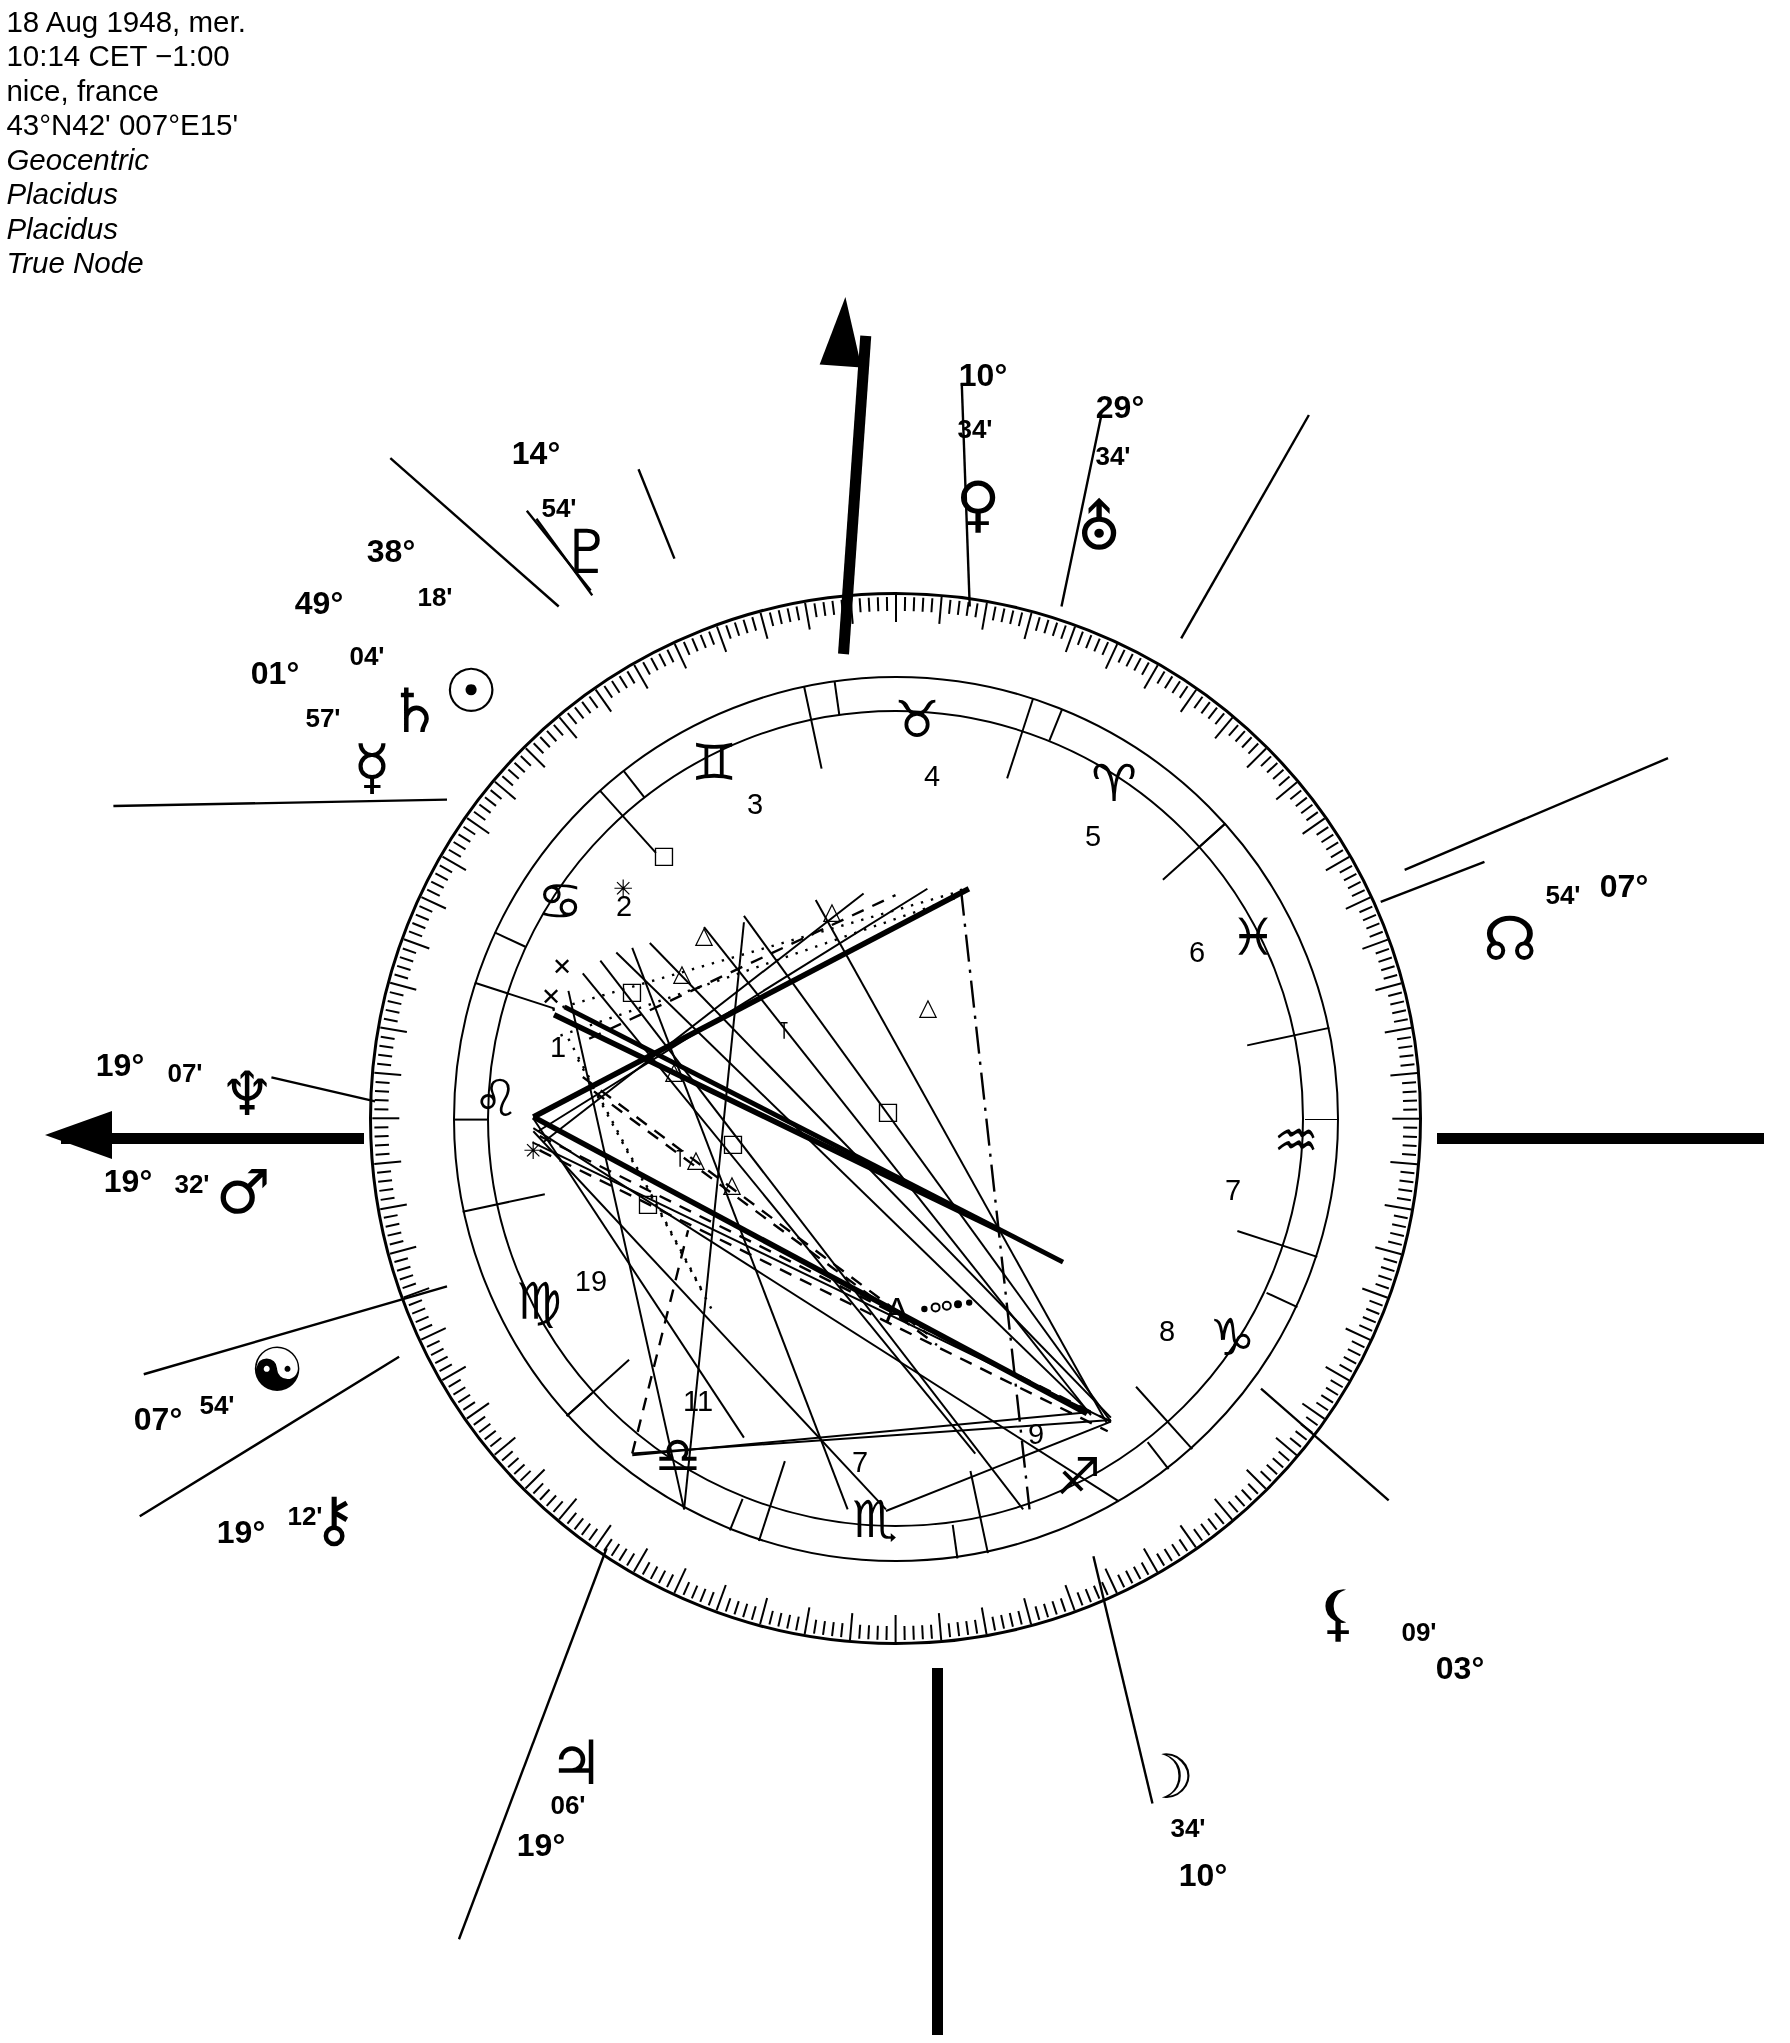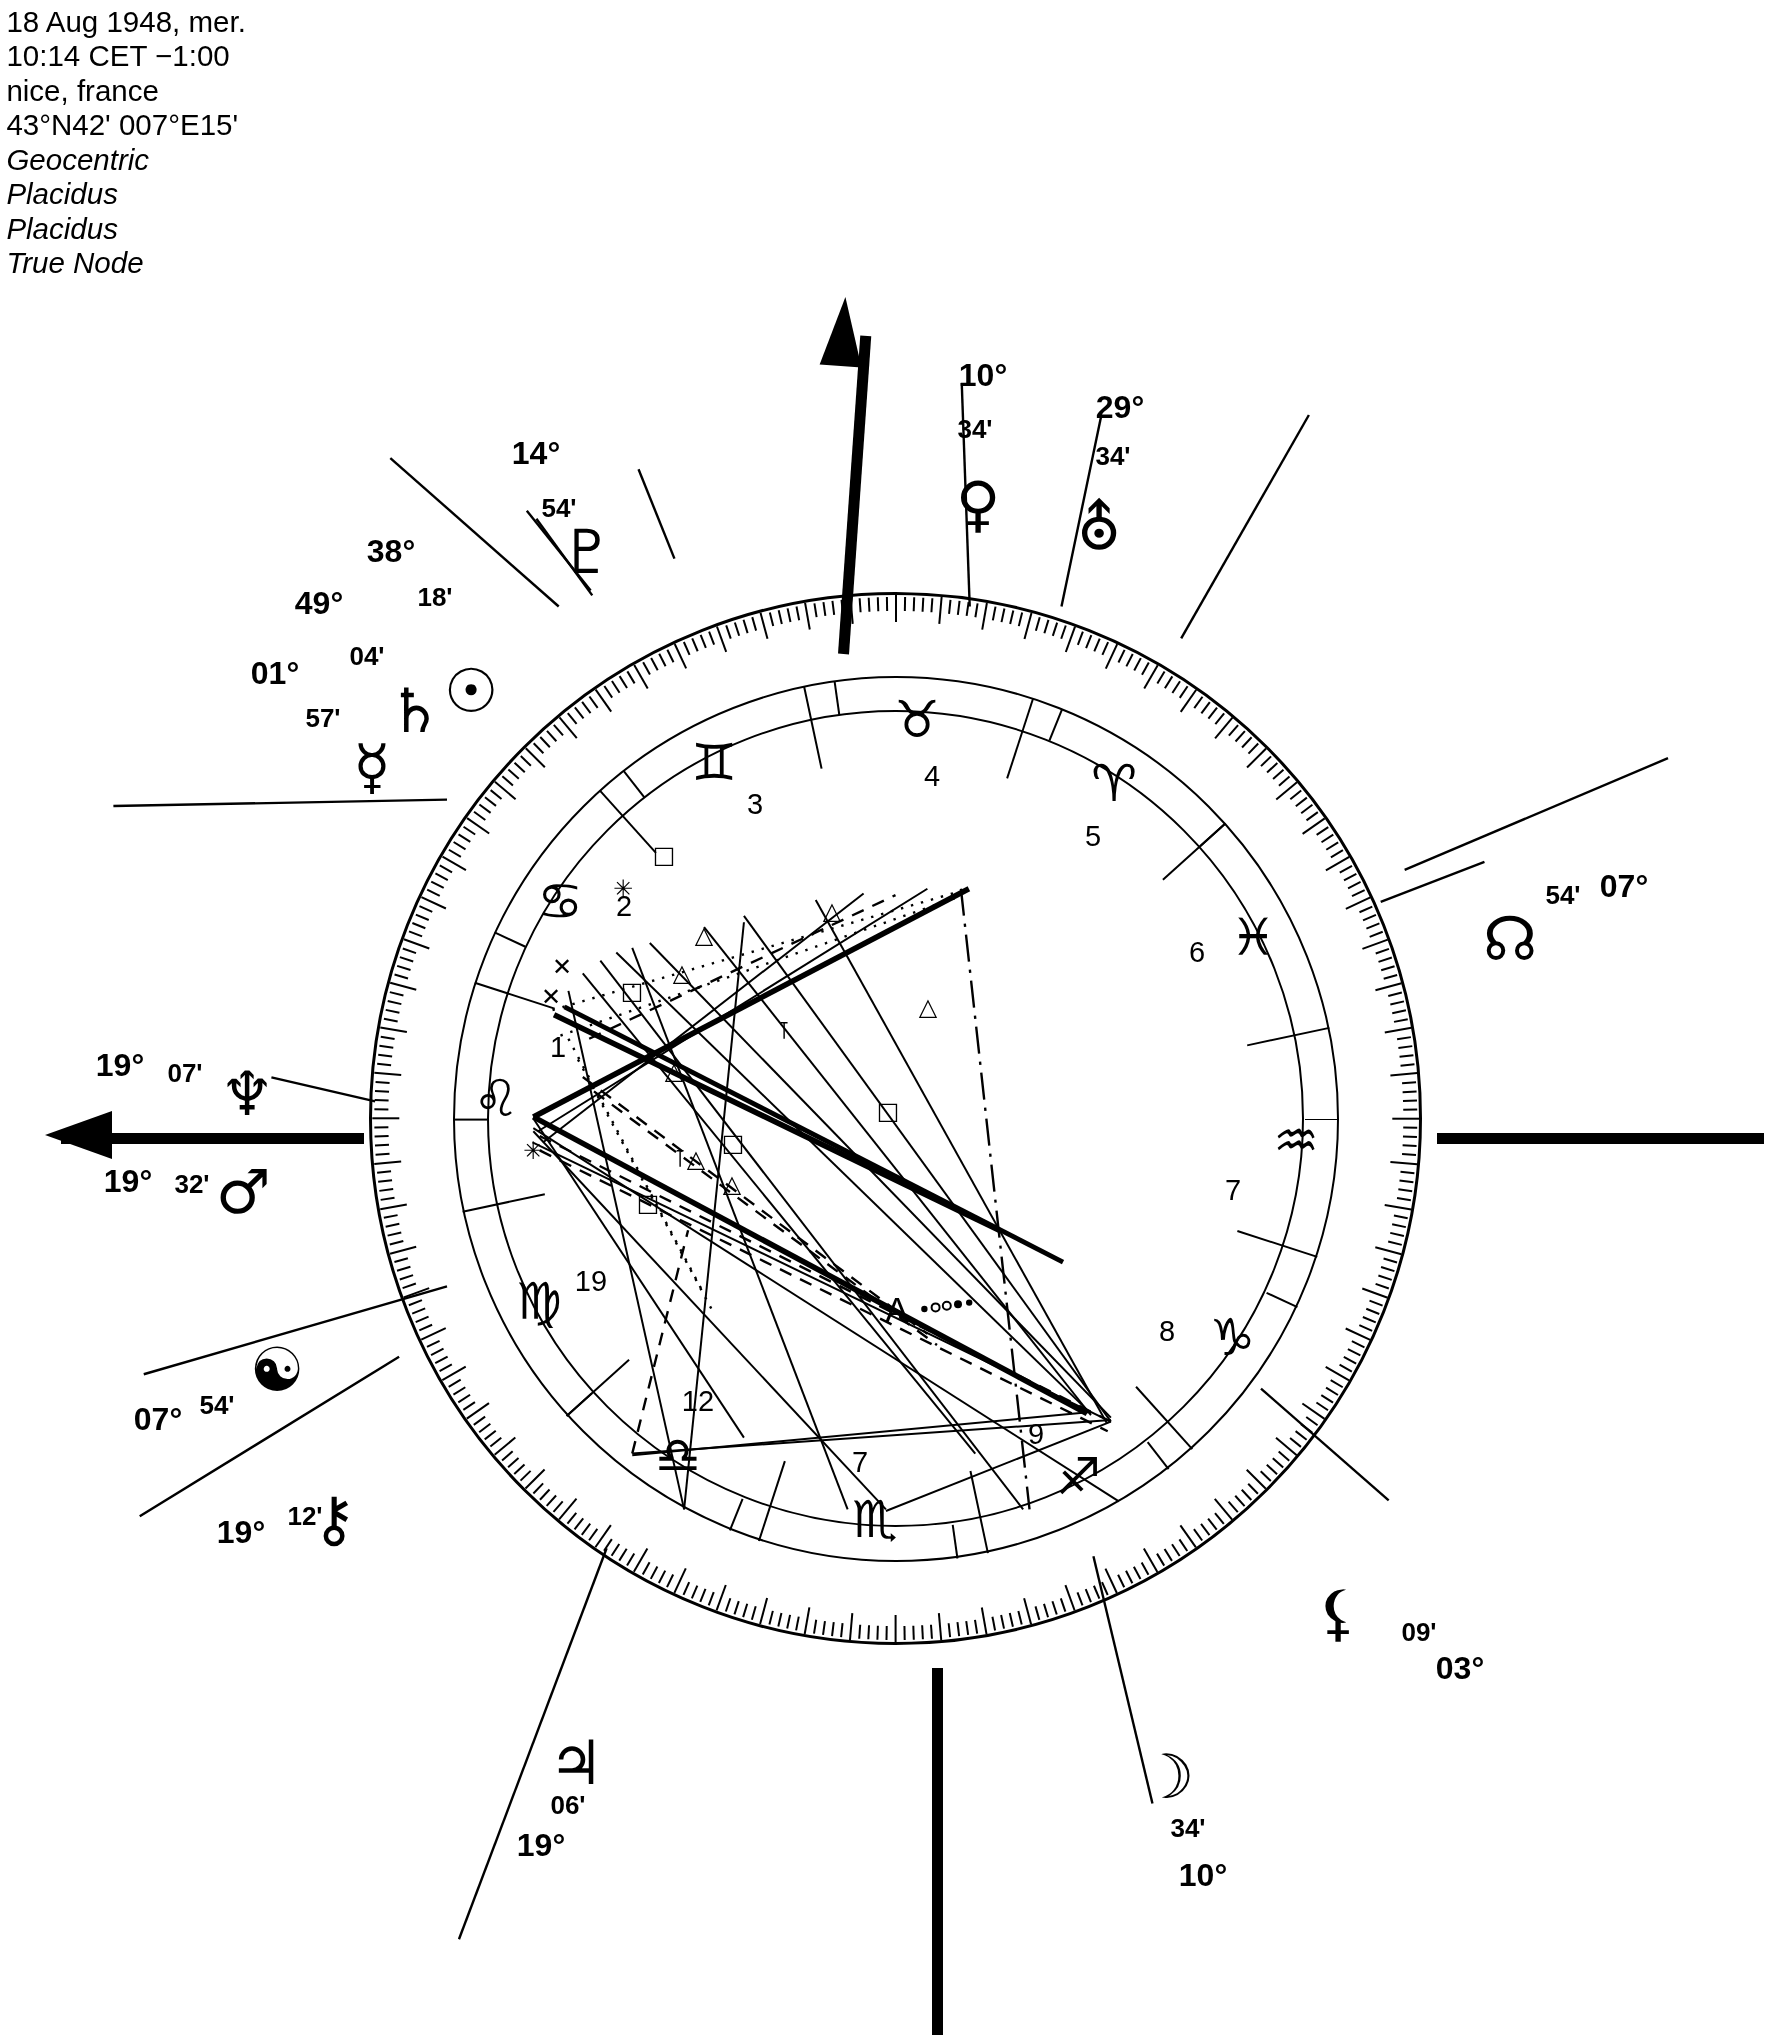--- a/index.html
+++ b/index.html
@@ -1186,21 +1186,21 @@
       <div class="housenum" style="left: 189px; top: 455px;">1</div>
       <div class="housenum" style="left: 255px; top: 314px;">2</div>
       <div class="housenum" style="left: 386px; top: 212px;">3</div>
       <div class="housenum" style="left: 563px; top: 184px;">4</div>
       <div class="housenum" style="left: 724px; top: 244px;">5</div>
       <div class="housenum" style="left: 828px; top: 360px;">6</div>
       <div class="housenum" style="left: 864px; top: 598px;">7</div>
       <div class="housenum" style="left: 798px; top: 739px;">8</div>
       <div class="housenum" style="left: 667px; top: 842px;">9</div>
       <div class="housenum" style="left: 491px; top: 870px;">7</div>
-      <div class="housenum" style="left: 329px; top: 809px;">12</div>
+      <div class="housenum" style="left: 329px; top: 809px;">11</div>
       <div class="housenum" style="left: 222px; top: 689px;">19</div>
     </div>
 
   <svg id="aspects" width="1053" height="1053" style="position:absolute;left:0;top:0;" viewBox="0 0 1320 1320">
     <g stroke="#000" fill="none">
 
       <path d="M206 658 L752 372" stroke-width="7"></path>
       <path d="M206 658 L900 1030" stroke-width="7"></path>
       <path d="M232 530 L790 800" stroke-width="7"></path>
       <path d="M245 520 L870 840" stroke-width="6"></path>

